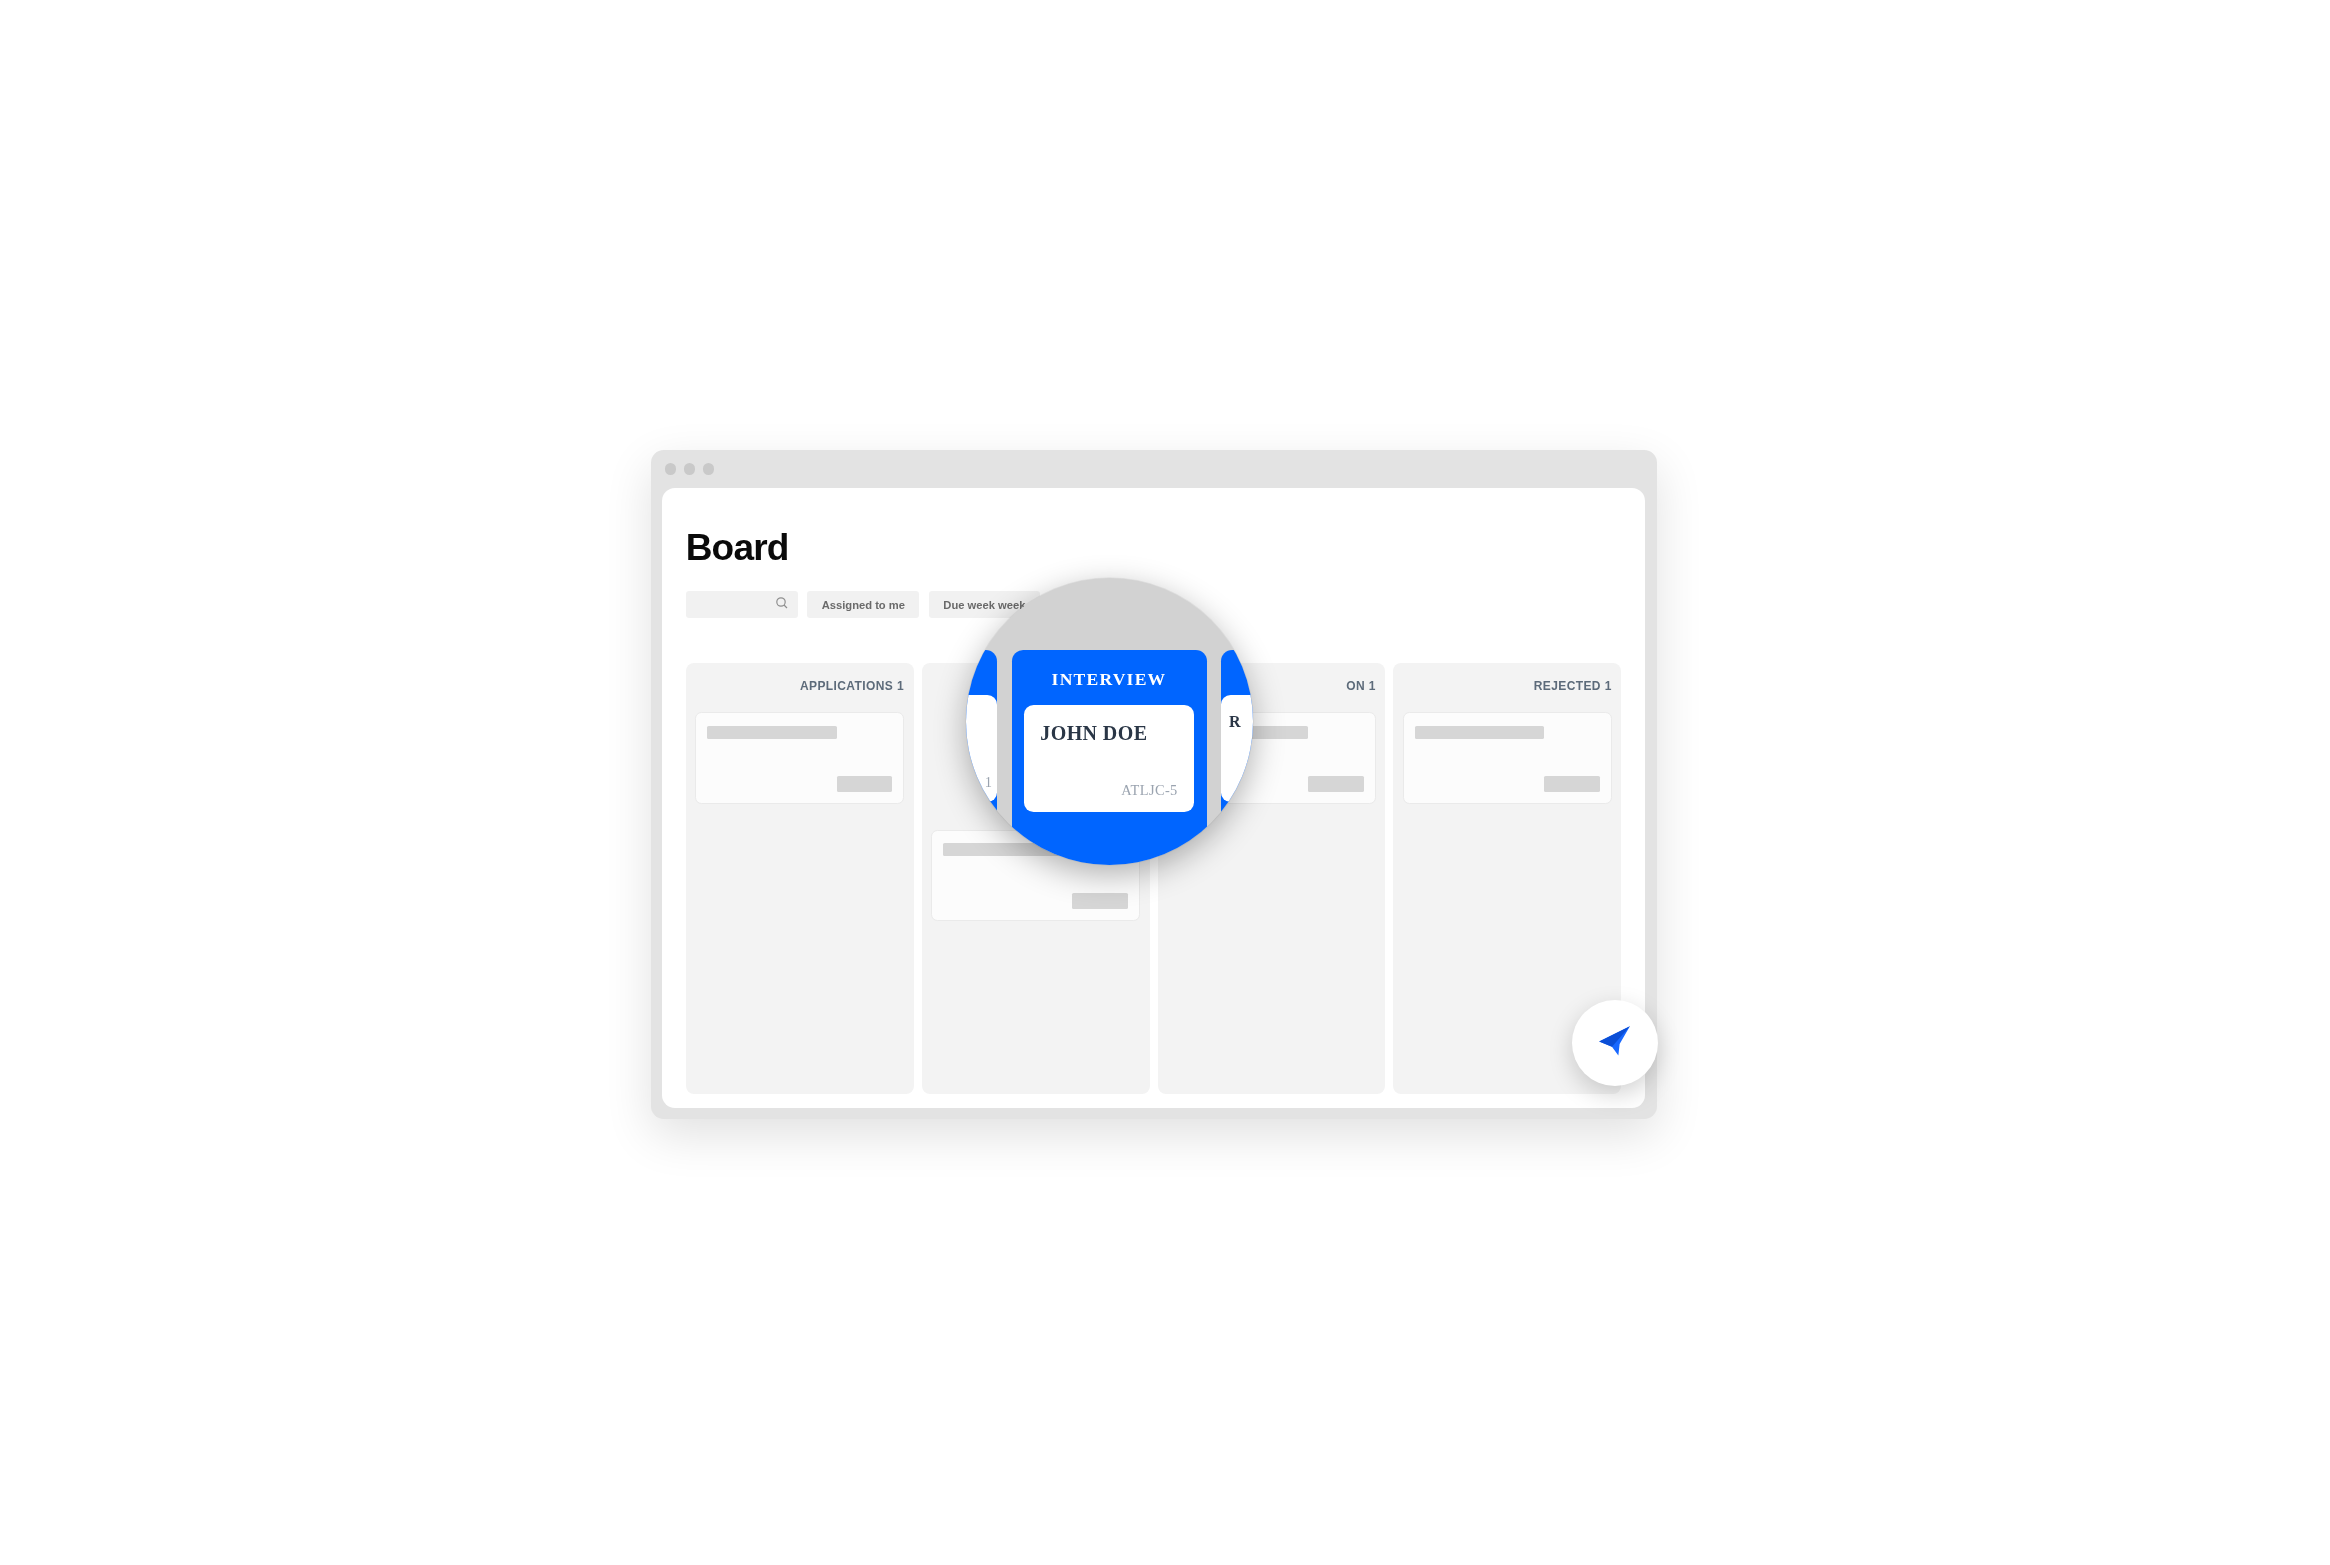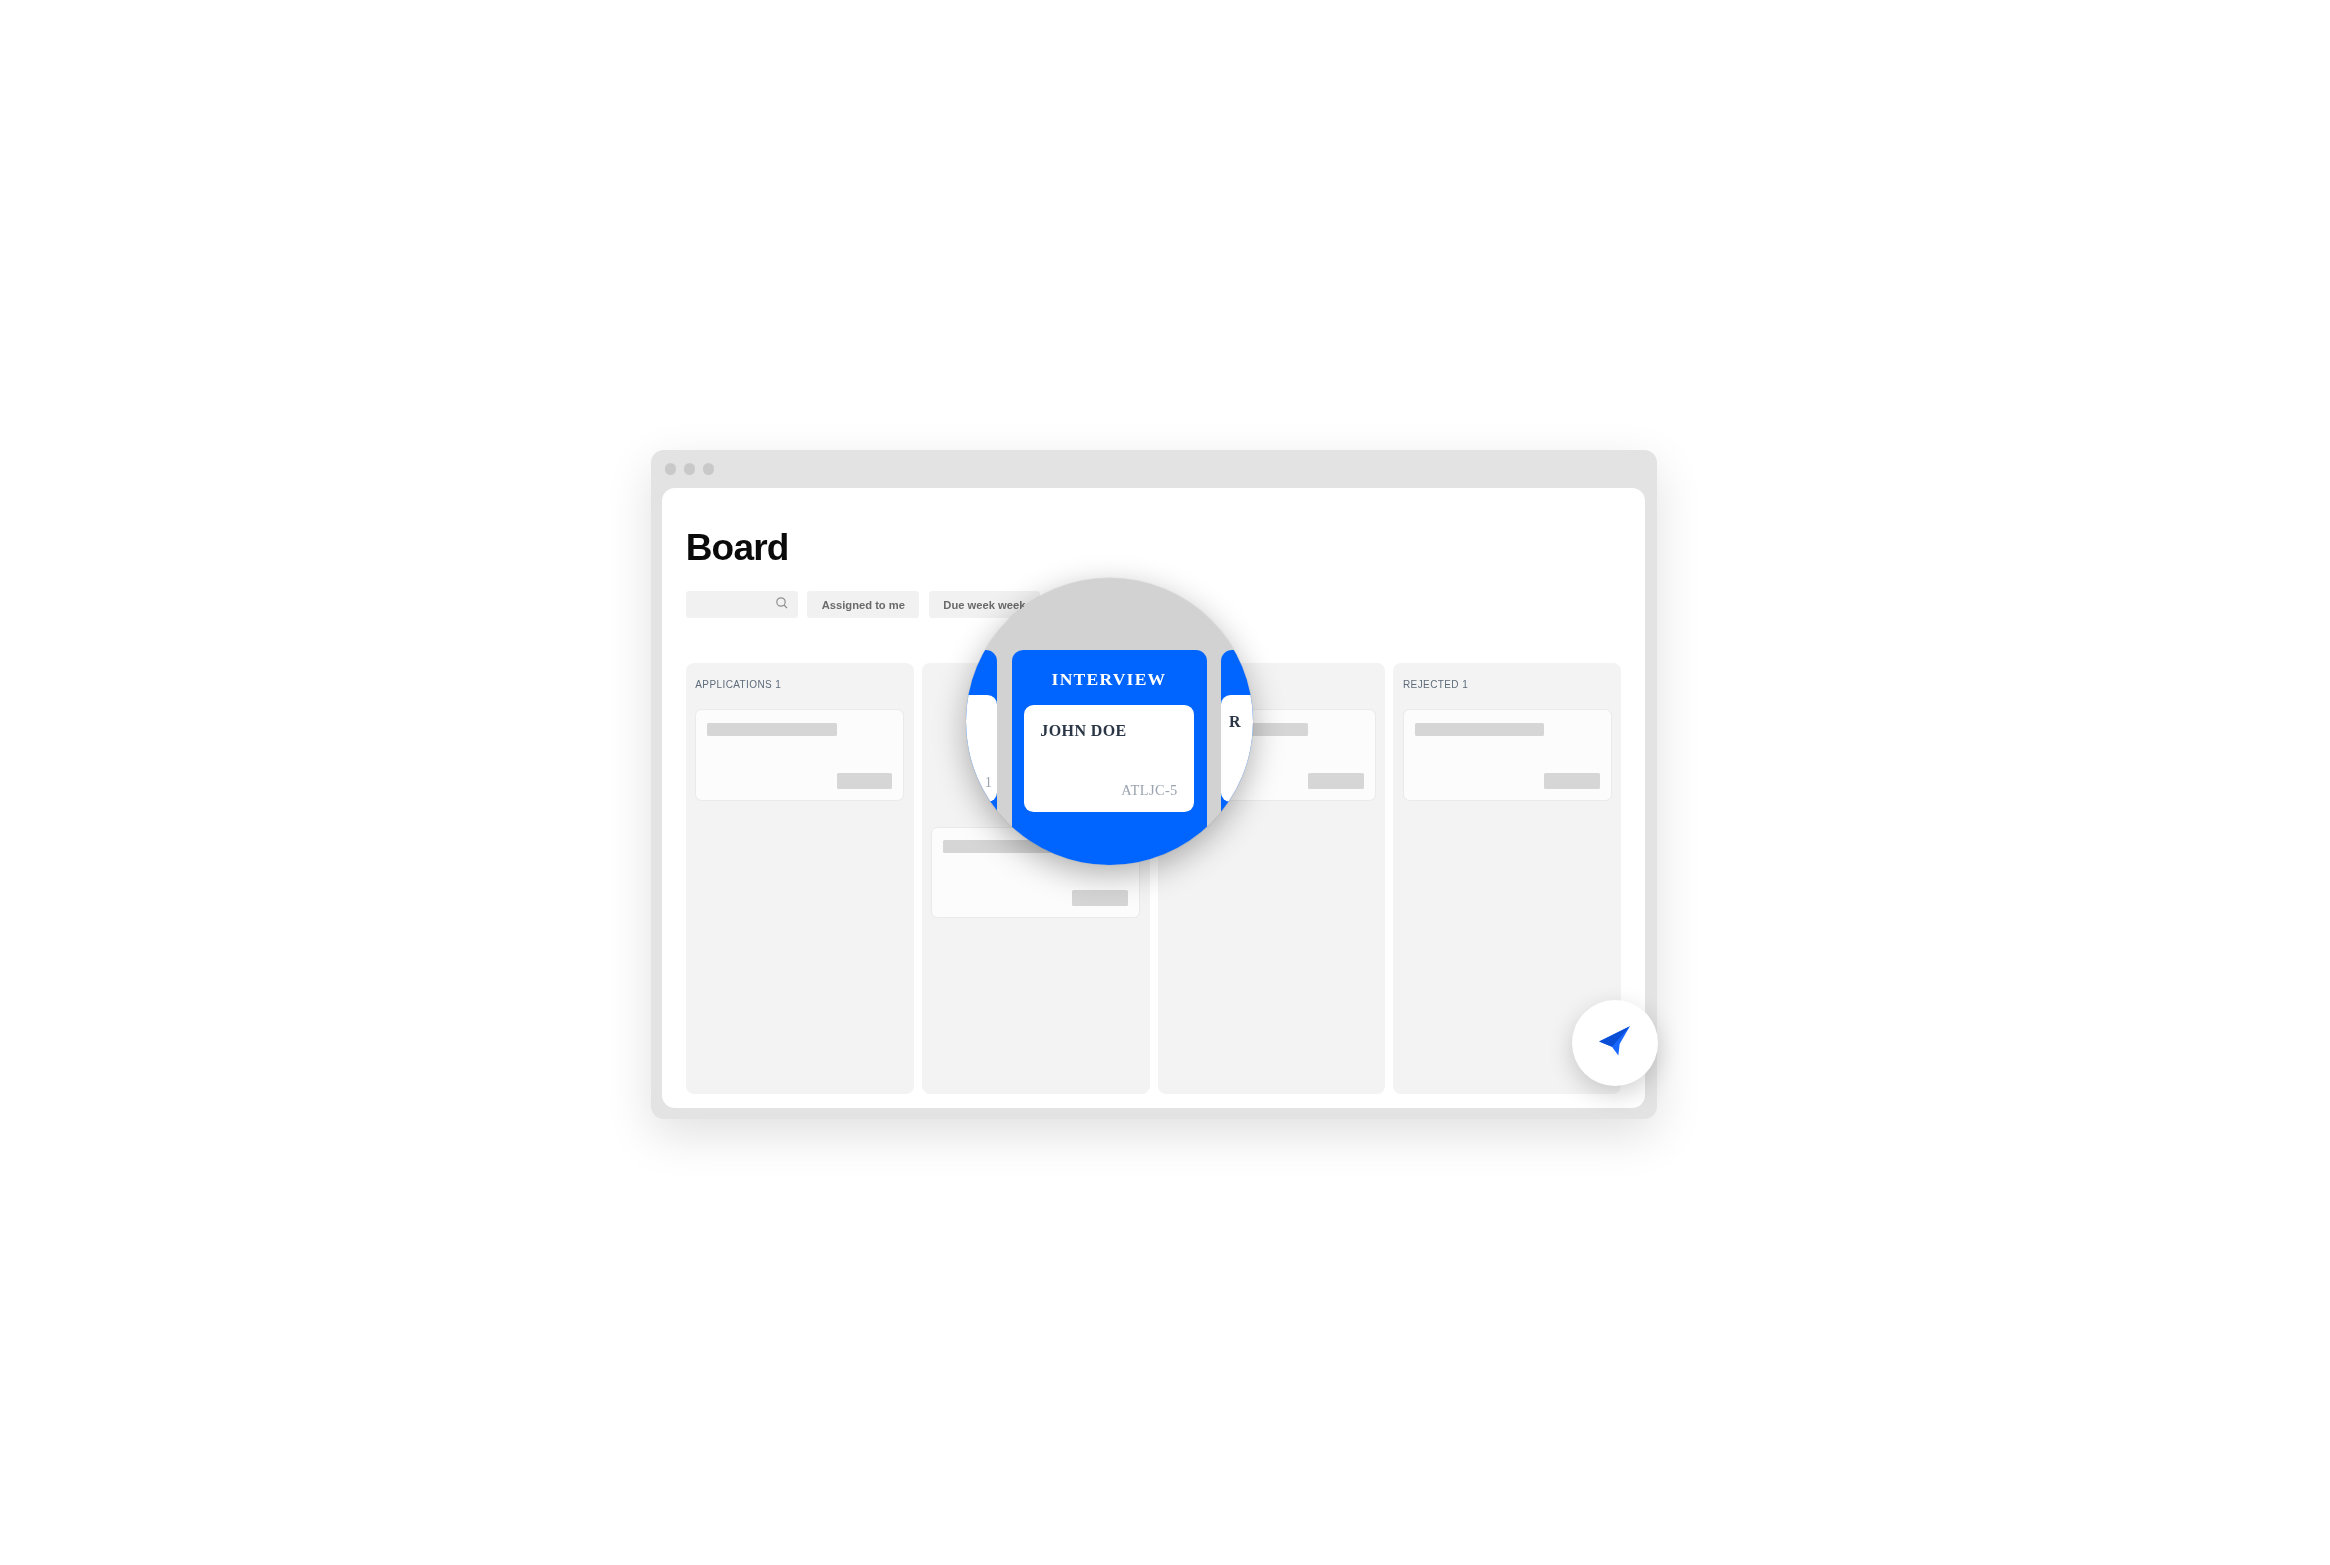--- a/index.html
+++ b/index.html
@@ -94,25 +94,25 @@
   }
   .col {
     flex: 1 1 0;
     background: #f3f3f3;
     border-radius: 8px;
     padding: 16px 9.6px;
     display: flex;
     flex-direction: column;
   }
   .col-title {
-    font-size: 10px;
-    font-weight: 400;
+    font-size: 12px;
+    font-weight: 700;
     letter-spacing: 0.4px;
     color: #5d6b7a;
-    text-align: left;
+    text-align: right;
     margin-bottom: 19px;
     text-transform: uppercase;
   }
   .card {
     background: #fcfcfc;
     border: 0.8px solid #eaeaea;
     border-radius: 6.4px;
     padding: 12.8px 11.2px 11.2px 11.2px;
     margin-bottom: 14.4px;
   }
@@ -186,21 +186,21 @@
   .mag-card.side {
     background: #ffffff;
     border-radius: 9.6px;
     margin-top: 45px;
     height: 107px;
     width: 100%;
     padding: 17.6px 0 0 6.4px;
     overflow: hidden;
   }
   .mag-name {
-    font-size: 16px;
+    font-size: 20px;
     font-weight: 600;
     color: #2a3646;
     letter-spacing: 0.4px;
   }
   .mag-name.side { font-size: 16px; color:#2a3646; }
   .mag-code {
     font-size: 14.4px;
     font-weight: 500;
     color: #9aa3af;
     text-align: right;

